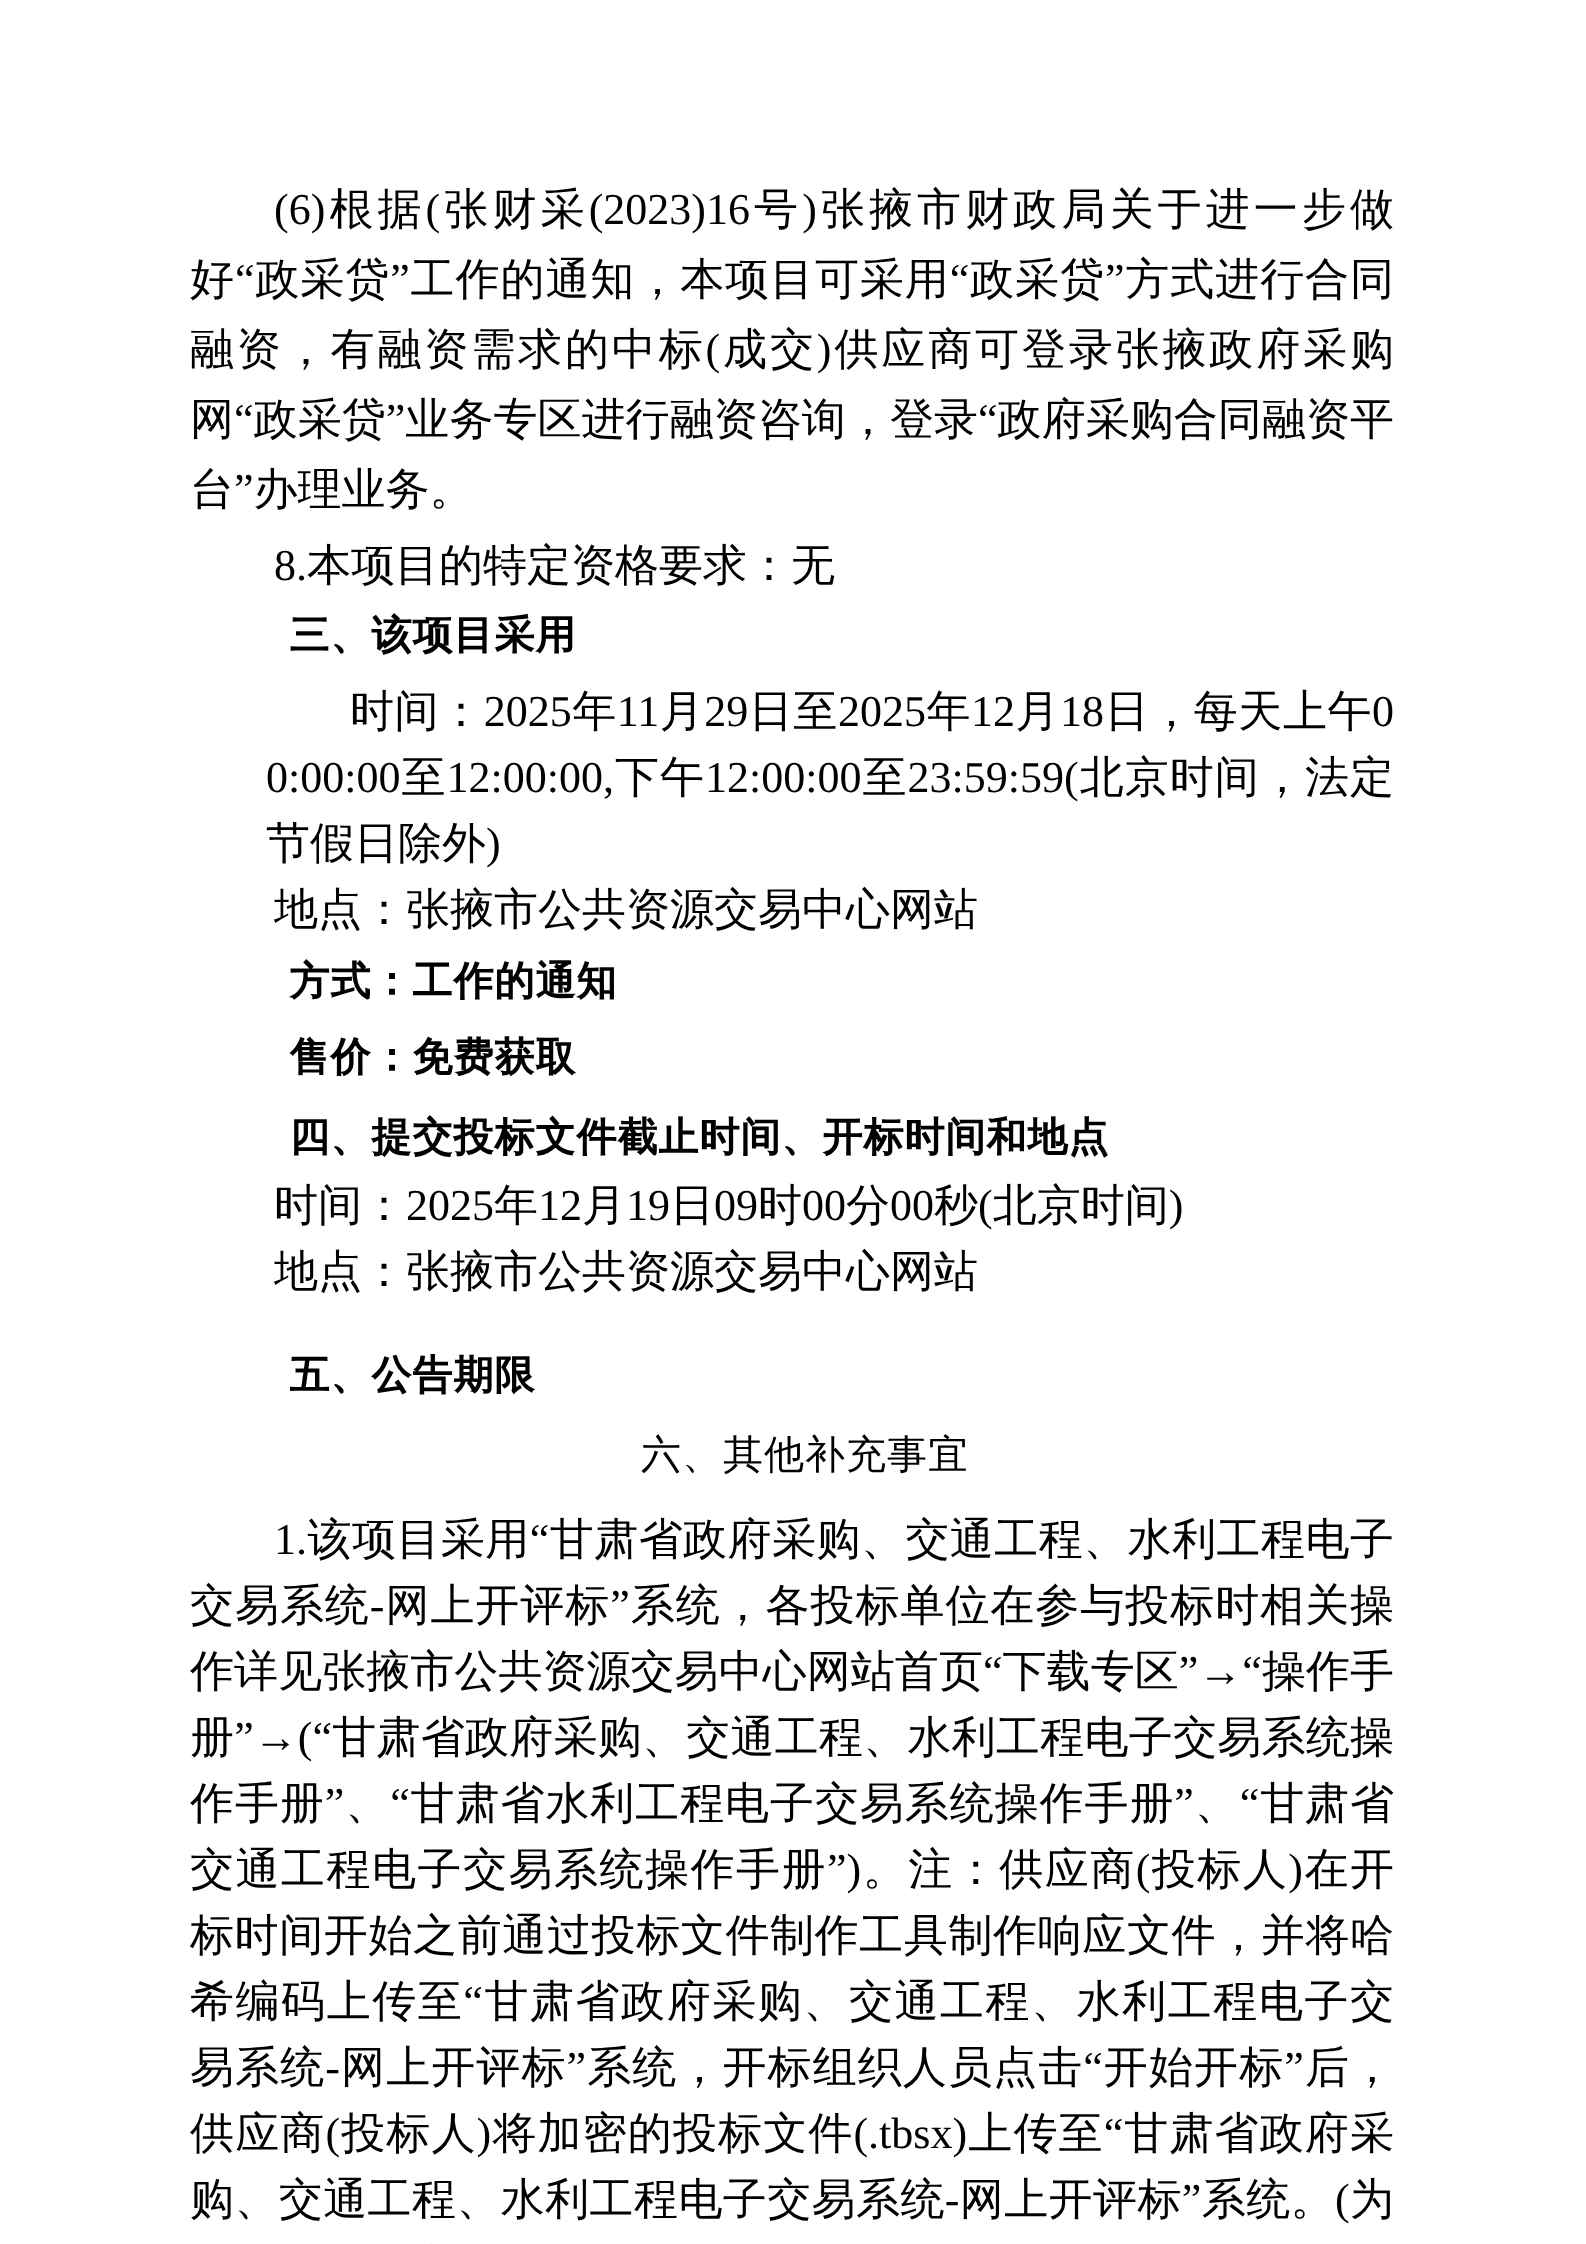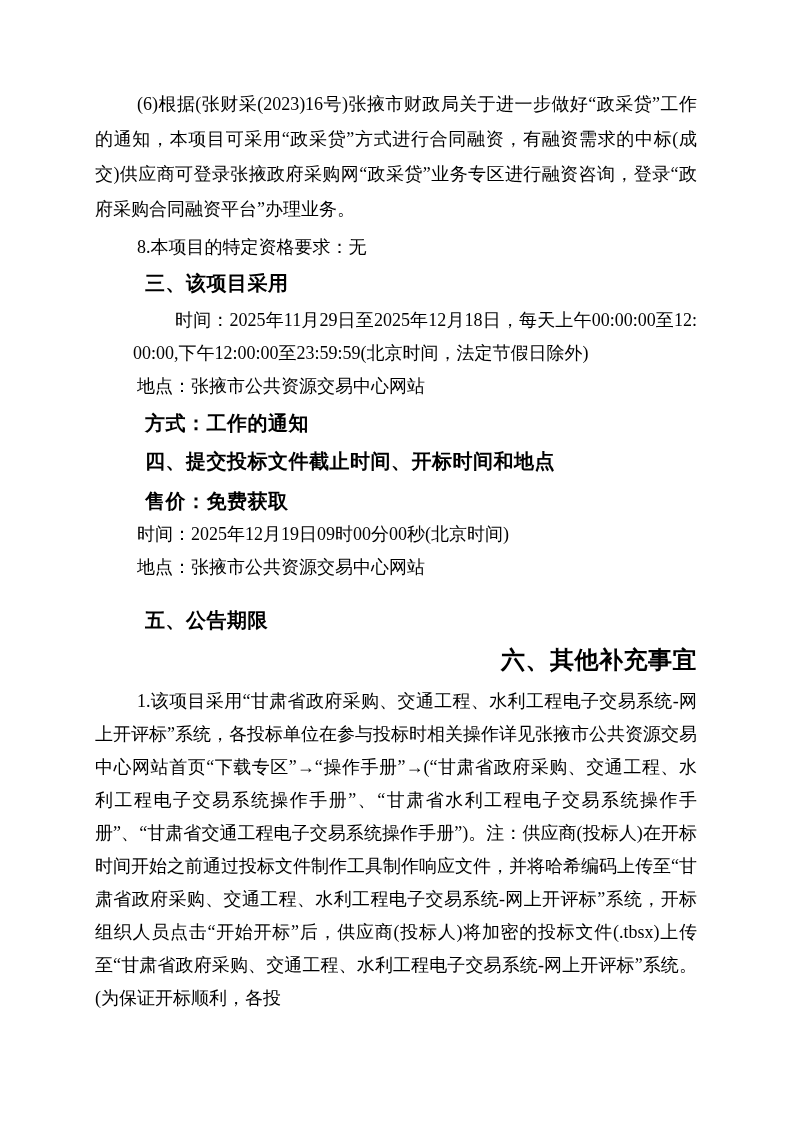--- a/index.html
+++ b/index.html
@@ -14,38 +14,38 @@
     margin: 0 auto;
     background: #ffffff;
     box-sizing: border-box;
     padding: 87px 96px 40px 95px;
     overflow: hidden;
     font-family: "Liberation Serif", "DejaVu Serif", serif;
     color: #000000;
   }
   .content > p {
     margin: 0;
-    font-size: 18px;
+    font-size: 22px;
     line-height: 33px;
     text-align: justify;
     text-indent: 42px;
     word-break: break-all;
   }
   .content > p.heading {
     font-weight: bold;
     font-size: 20px;
     text-indent: 50px;
     text-align: left;
     letter-spacing: 0.5px;
   }
   .content > p.heading-left {
-    font-weight: bold;
-    font-size: 24px;
+    font-weight: normal;
+    font-size: 20px;
     text-indent: 13px;
-    text-align: right;
+    text-align: center;
     letter-spacing: 0.5px;
   }
   
   .content > p:nth-child(1)  { line-height: 35px; }
   .content > p:nth-child(2)  { margin-top: 4px; }
   .content > p:nth-child(3)  { margin-top: 3px; }
   .content > p:nth-child(4)  { margin-top: 4px; margin-left: 38px; }
   .content > p:nth-child(6)  { margin-top: 4px; }
   .content > p:nth-child(7)  { margin-top: 5px; }
   .content > p:nth-child(8)  { margin-top: 7px; }
@@ -58,21 +58,21 @@
 <body>
 
 <div class="page">
   <div class="content">
       <p class="body">(6)根据(张财采(2023)16号)张掖市财政局关于进一步做好“政采贷”工作的通知，本项目可采用“政采贷”方式进行合同融资，有融资需求的中标(成交)供应商可登录张掖政府采购网“政采贷”业务专区进行融资咨询，登录“政府采购合同融资平台”办理业务。</p>
       <p class="body">8.本项目的特定资格要求：无</p>
       <p class="heading">三、该项目采用</p>
       <p class="body">时间：2025年11月29日至2025年12月18日，每天上午00:00:00至12:00:00,下午12:00:00至23:59:59(北京时间，法定节假日除外)</p>
       <p class="body">地点：张掖市公共资源交易中心网站</p>
       <p class="heading">方式：工作的通知</p>
+      <p class="heading">售价：免费获取</p>
       <p class="heading">四、提交投标文件截止时间、开标时间和地点</p>
-      <p class="heading">售价：免费获取</p>
       <p class="body">时间：2025年12月19日09时00分00秒(北京时间)</p>
       <p class="body">地点：张掖市公共资源交易中心网站</p>
       <p class="heading">五、公告期限</p>
       <p class="heading-left">六、其他补充事宜</p>
       <p class="body">1.该项目采用“甘肃省政府采购、交通工程、水利工程电子交易系统-网上开评标”系统，各投标单位在参与投标时相关操作详见张掖市公共资源交易中心网站首页“下载专区”→“操作手册”→(“甘肃省政府采购、交通工程、水利工程电子交易系统操作手册”、“甘肃省水利工程电子交易系统操作手册”、“甘肃省交通工程电子交易系统操作手册”)。注：供应商(投标人)在开标时间开始之前通过投标文件制作工具制作响应文件，并将哈希编码上传至“甘肃省政府采购、交通工程、水利工程电子交易系统-网上开评标”系统，开标组织人员点击“开始开标”后，供应商(投标人)将加密的投标文件(.tbsx)上传至“甘肃省政府采购、交通工程、水利工程电子交易系统-网上开评标”系统。(为保证开标顺利，各投</p>
     </div>
 </div>
 
 </body></html>

